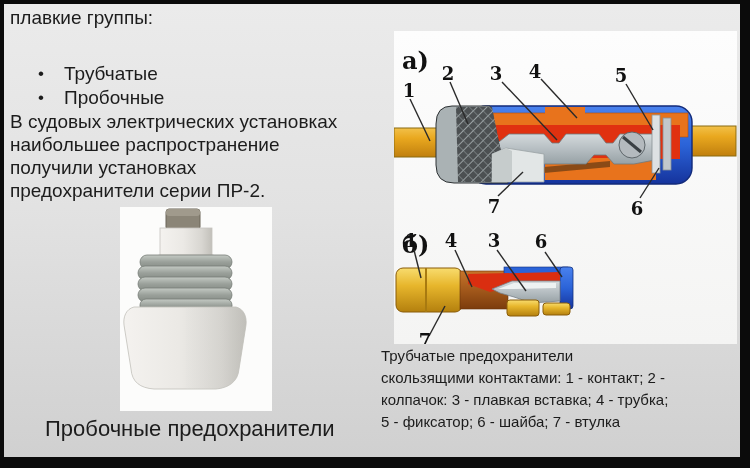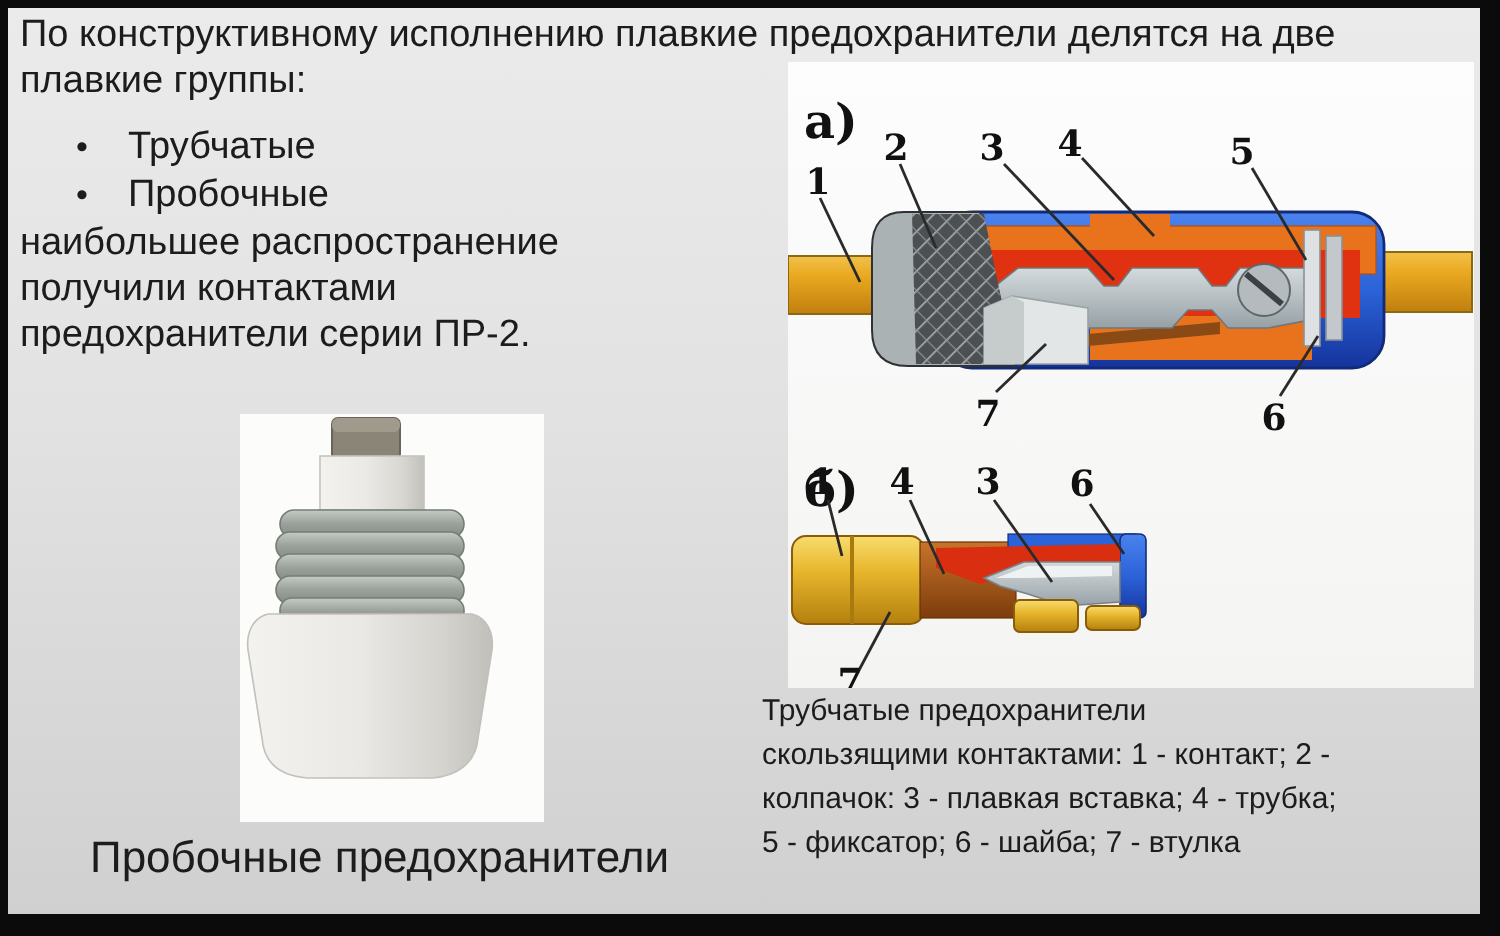--- a/index.html
+++ b/index.html
@@ -23,38 +23,38 @@
   svg text.tag{font-family:"DejaVu Serif",serif;font-weight:bold;font-size:24px;fill:#111;}
   svg line.lead{stroke:#2a2a2a;stroke-width:1.4;}
 </style>
 </head>
 <body>
 
 <div class="frame">
  <div class="slide">
 
   <div class="intro txt">
-    <div>По конструктивному исполнению плавкие предохранители делятся на две</div>
     <div>плавкие группы:</div>
   </div>
 
   <div class="bullets txt">
     <div class="brow">
       <span class="dot">•</span>
       <span>Трубчатые</span>
     </div>
     <div class="brow">
       <span class="dot">•</span>
       <span>Пробочные</span>
     </div>
   </div>
 
   <div class="bodytext txt">
+    <div>В судовых электрических установках</div>
     <div class="indent">наибольшее распространение</div>
-    <div class="indent">получили контактами</div>
+    <div class="indent">получили установках</div>
     <div class="indent">предохранители серии ПР-2.</div>
   </div>
 
   <div class="photo-box">
     <svg width="152" height="204" viewBox="0 0 152 204">
       <defs>
         <linearGradient id="ceram" x1="0" y1="0" x2="1" y2="0">
           <stop offset="0" stop-color="#f4f2ef"></stop>
               <stop offset="0.45" stop-color="#ebe9e5"></stop>
           <stop offset="0.8" stop-color="#d8d6d1"></stop>

